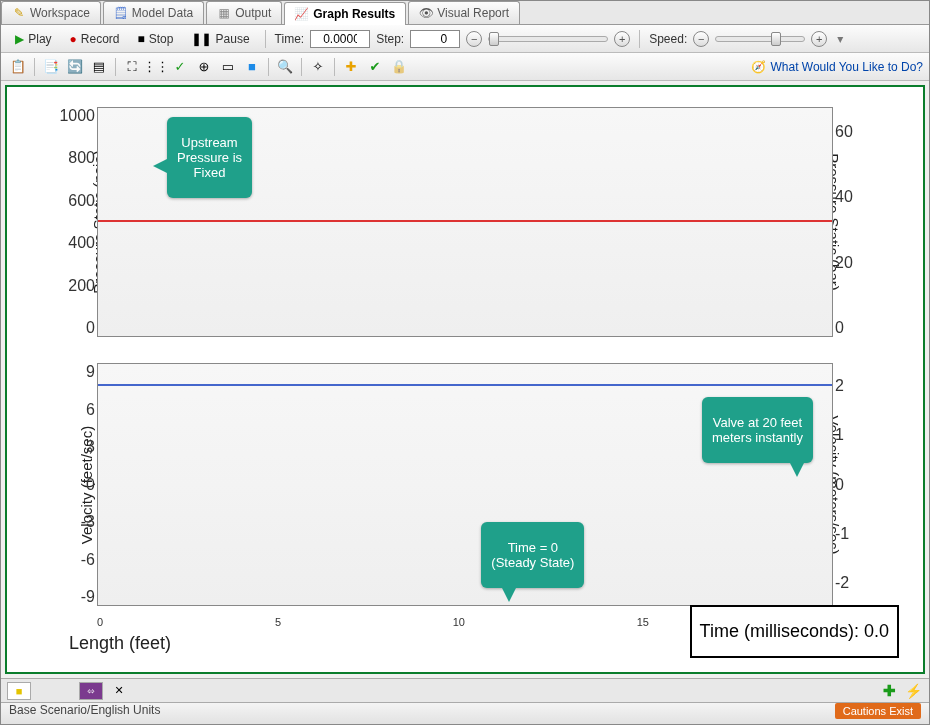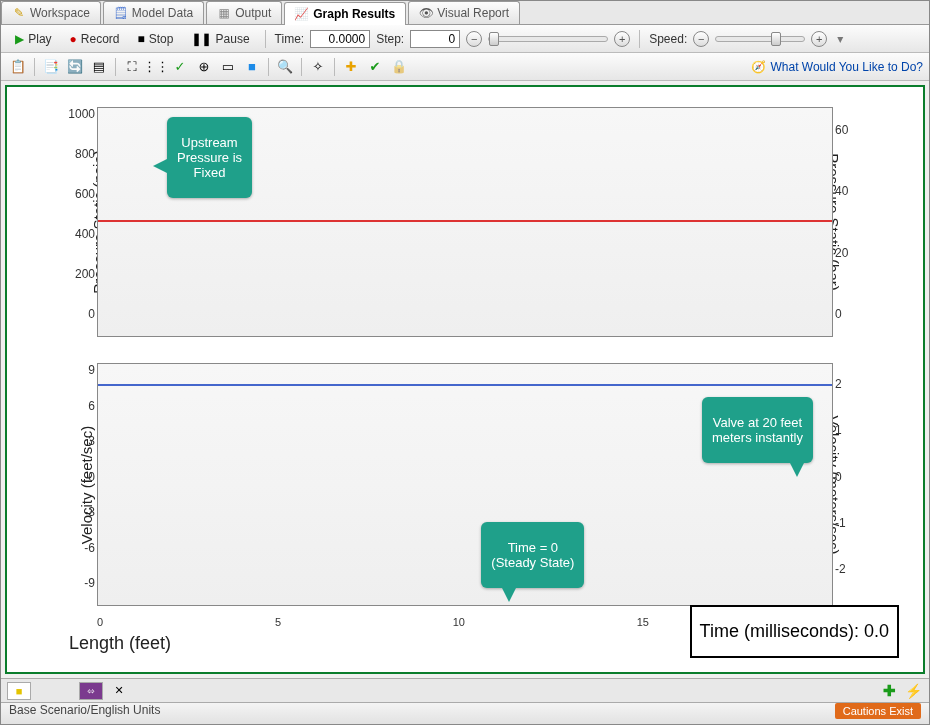--- a/index.html
+++ b/index.html
@@ -63,21 +63,21 @@
   gap: 4px;
   padding: 2px 5px;
   border: 1px solid transparent;
   border-radius: 2px;
   cursor: pointer;
 }
 .tb-sep { width: 1px; height: 18px; background: #bbb; margin: 0 3px; }
 .tb-input {
   border: 1px solid #888;
   height: 18px;
-  padding: 1px 4px;
+  padding: 1px 12px;
   text-align: right;
   font-size: 12px;
   width: 60px;
   background: #fff;
 }
 .slider-track {
   position: relative;
   width: 120px;
   height: 6px;
   background: #e8e8e8;
@@ -139,23 +139,23 @@
   flex: 1;
   margin-bottom: 6px;
 }
 .plot-box {
   position: absolute;
   top: 10px; left: 40px; right: 40px; bottom: 10px;
   border: 1px solid #888;
   background: linear-gradient(#f7f7f7, #efefef);
 }
 .y-ticks-left, .y-ticks-right {
-  position: absolute; top: 10px; bottom: 26px; width: 38px;
+  position: absolute; top: 10px; bottom: 10px; width: 38px;
   display: flex; flex-direction: column; justify-content: space-between;
-  font-size: 12px; color: #333;
+  font-size: 16px; color: #333;
 }
 .y-ticks-left { left: 0; text-align: right; }
 .y-ticks-right { right: 0; text-align: left; }
 .y-label-left, .y-label-right {
   position: absolute; top: 50%;
   font-size: 15px; color: #222; white-space: nowrap;
 }
 .y-label-left { left: -30px; transform: translateY(-50%) rotate(-90deg); transform-origin: center; }
 .y-label-right { right: -30px; transform: translateY(-50%) rotate(90deg); transform-origin: center; }
 

